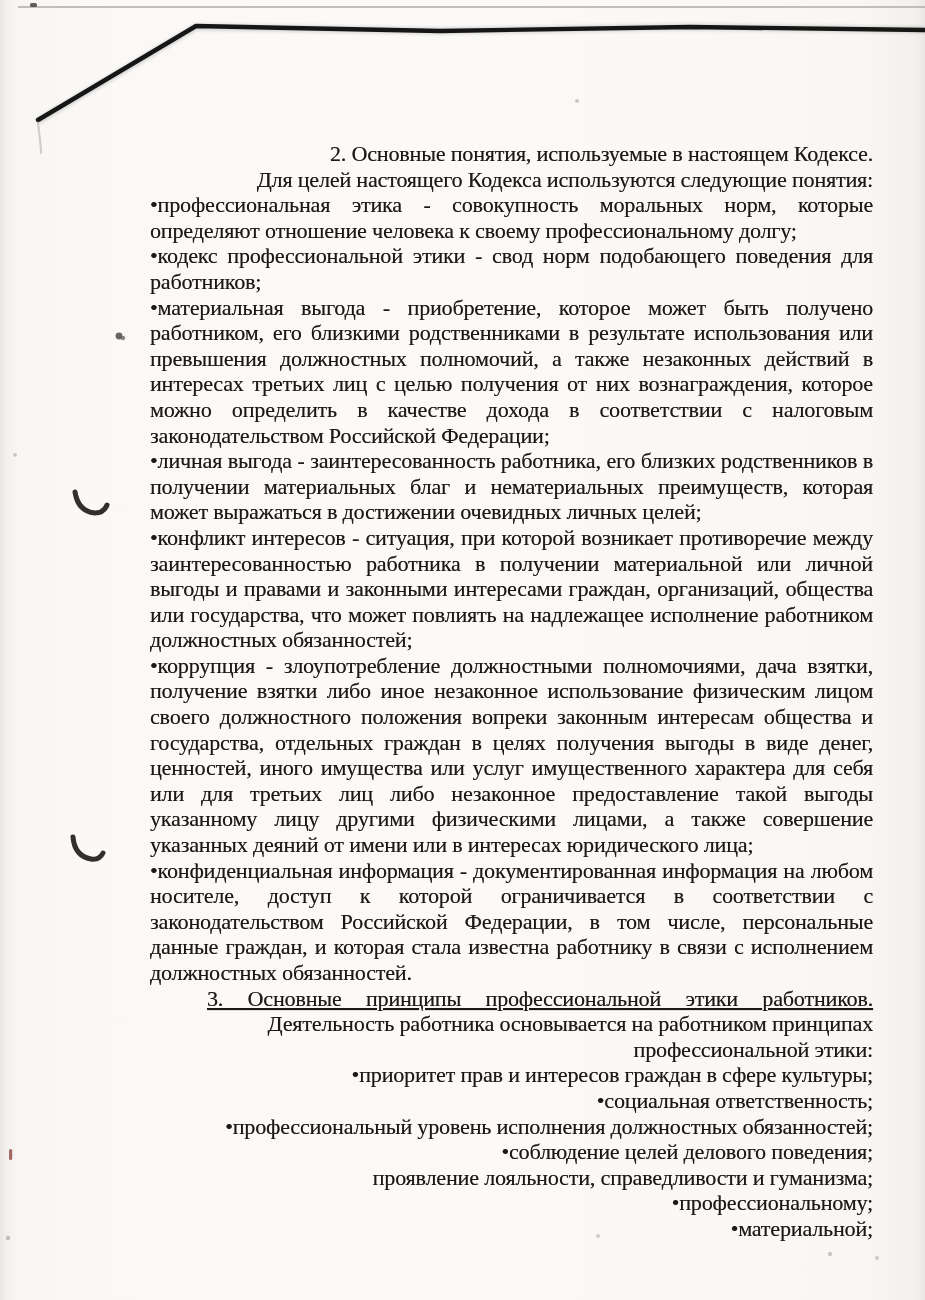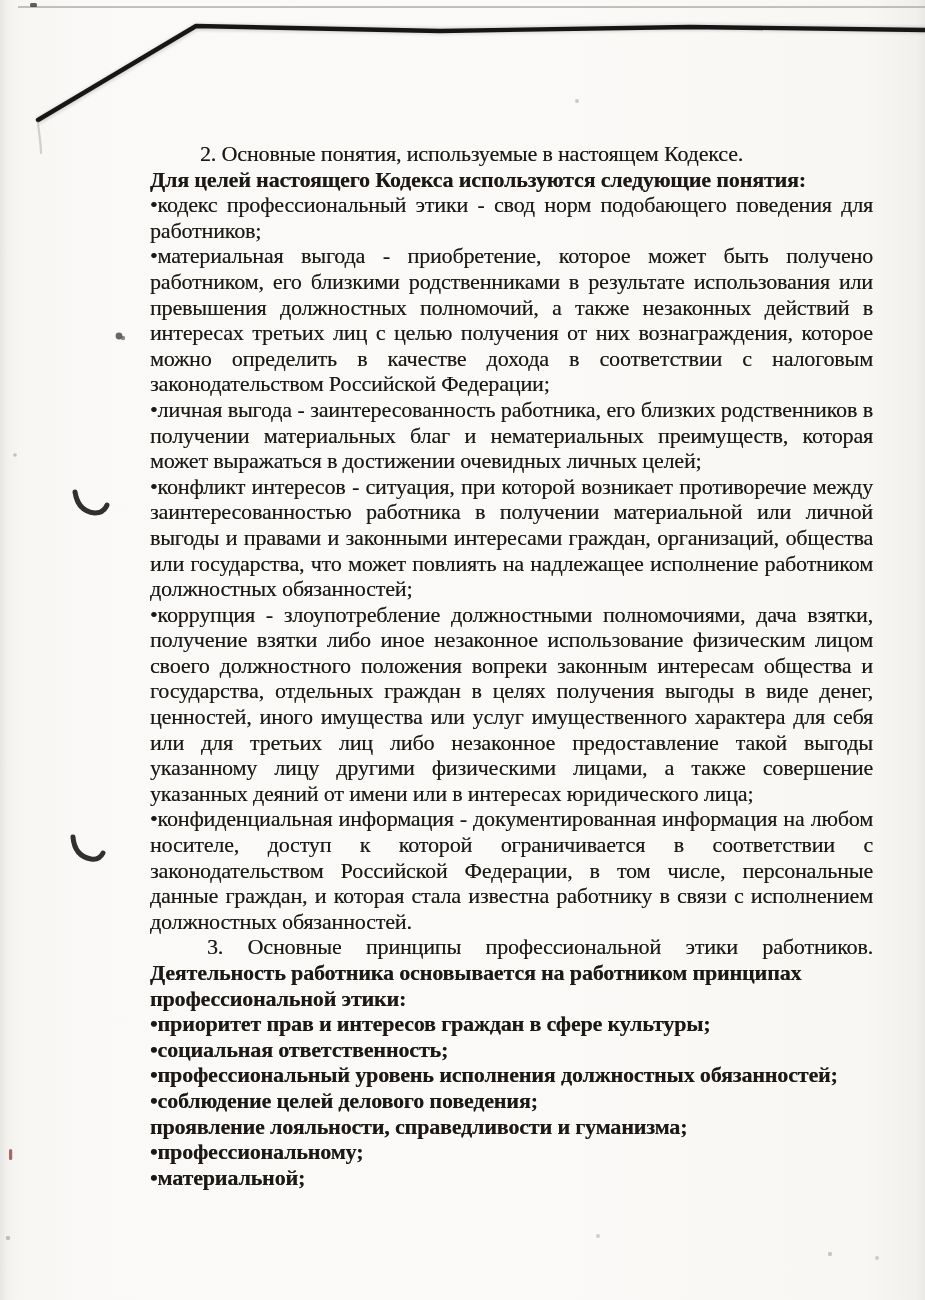--- a/index.html
+++ b/index.html
@@ -25,39 +25,40 @@
     position: absolute;
     left: 150px; top: 141px; width: 723px;
     font-size: 22px;
     line-height: 25.6px;
     letter-spacing: -0.15px;
     color: #1c1915;
     text-shadow: 0.2px 0.2px 0.45px rgba(28,25,21,0.6);
   }
   .doc p { margin: 0; }
   .para-justify { text-align: justify; }
-  .para-left { text-align: left; font-weight: bold; }
-  .h2 { text-indent: 50px; text-align: left; }
-  .h3 { text-indent: 57px; text-align: justify; text-align-last: justify; }
+  .para-left { text-align: right; }
+  .h2 { text-indent: 50px; text-align: right; }
+  .h3 { text-indent: 57px; text-align: justify; text-align-last: justify; text-decoration: underline; }
   .artifact-layer {
     position: absolute; left: 0; top: 0;
     width: 925px; height: 1300px;
     pointer-events: none;
   }
 </style>
 </head>
 <body>
 
 <div class="paper-hairline"></div>
 
 <div class="doc">
   <p class="h2">2. Основные понятия, используемые в настоящем Кодексе.</p>
   <p class="para-left">Для целей настоящего Кодекса используются следующие понятия:</p>
 
-  <p class="para-justify">•кодекс профессиональный этики - свод норм подобающего поведения для работников;</p>
+  <p class="para-justify">•профессиональная этика - совокупность моральных норм, которые определяют отношение человека к своему профессиональному долгу;</p>
+  <p class="para-justify">•кодекс профессиональной этики - свод норм подобающего поведения для работников;</p>
   <p class="para-justify">•материальная выгода - приобретение, которое может быть получено работником, его близкими родственниками в результате использования или превышения должностных полномочий, а также незаконных действий в интересах третьих лиц с целью получения от них вознаграждения, которое можно определить в качестве дохода в соответствии с налоговым законодательством Российской Федерации;</p>
   <p class="para-justify">•личная выгода - заинтересованность работника, его близких родственников в получении материальных благ и нематериальных преимуществ, которая может выражаться в достижении очевидных личных целей;</p>
   <p class="para-justify">•конфликт интересов - ситуация, при которой возникает противоречие между заинтересованностью работника в получении материальной или личной выгоды и правами и законными интересами граждан, организаций, общества или государства, что может повлиять на надлежащее исполнение работником должностных обязанностей;</p>
   <p class="para-justify">•коррупция - злоупотребление должностными полномочиями, дача взятки, получение взятки либо иное незаконное использование физическим лицом своего должностного положения вопреки законным интересам общества и государства, отдельных граждан в целях получения выгоды в виде денег, ценностей, иного имущества или услуг имущественного характера для себя или для третьих лиц либо незаконное предоставление такой выгоды указанному лицу другими физическими лицами, а также совершение указанных деяний от имени или в интересах юридического лица;</p>
   <p class="para-justify">•конфиденциальная информация - документированная информация на любом носителе, доступ к которой ограничивается в соответствии с законодательством Российской Федерации, в том числе, персональные данные граждан, и которая стала известна работнику в связи с исполнением должностных обязанностей.</p>
 
   <p class="h3">3. Основные принципы профессиональной этики работников.</p>
   <p class="para-left">Деятельность работника основывается на работником принципах профессиональной этики:</p>
 
   <p class="para-left">•приоритет прав и интересов граждан в сфере культуры;</p>

